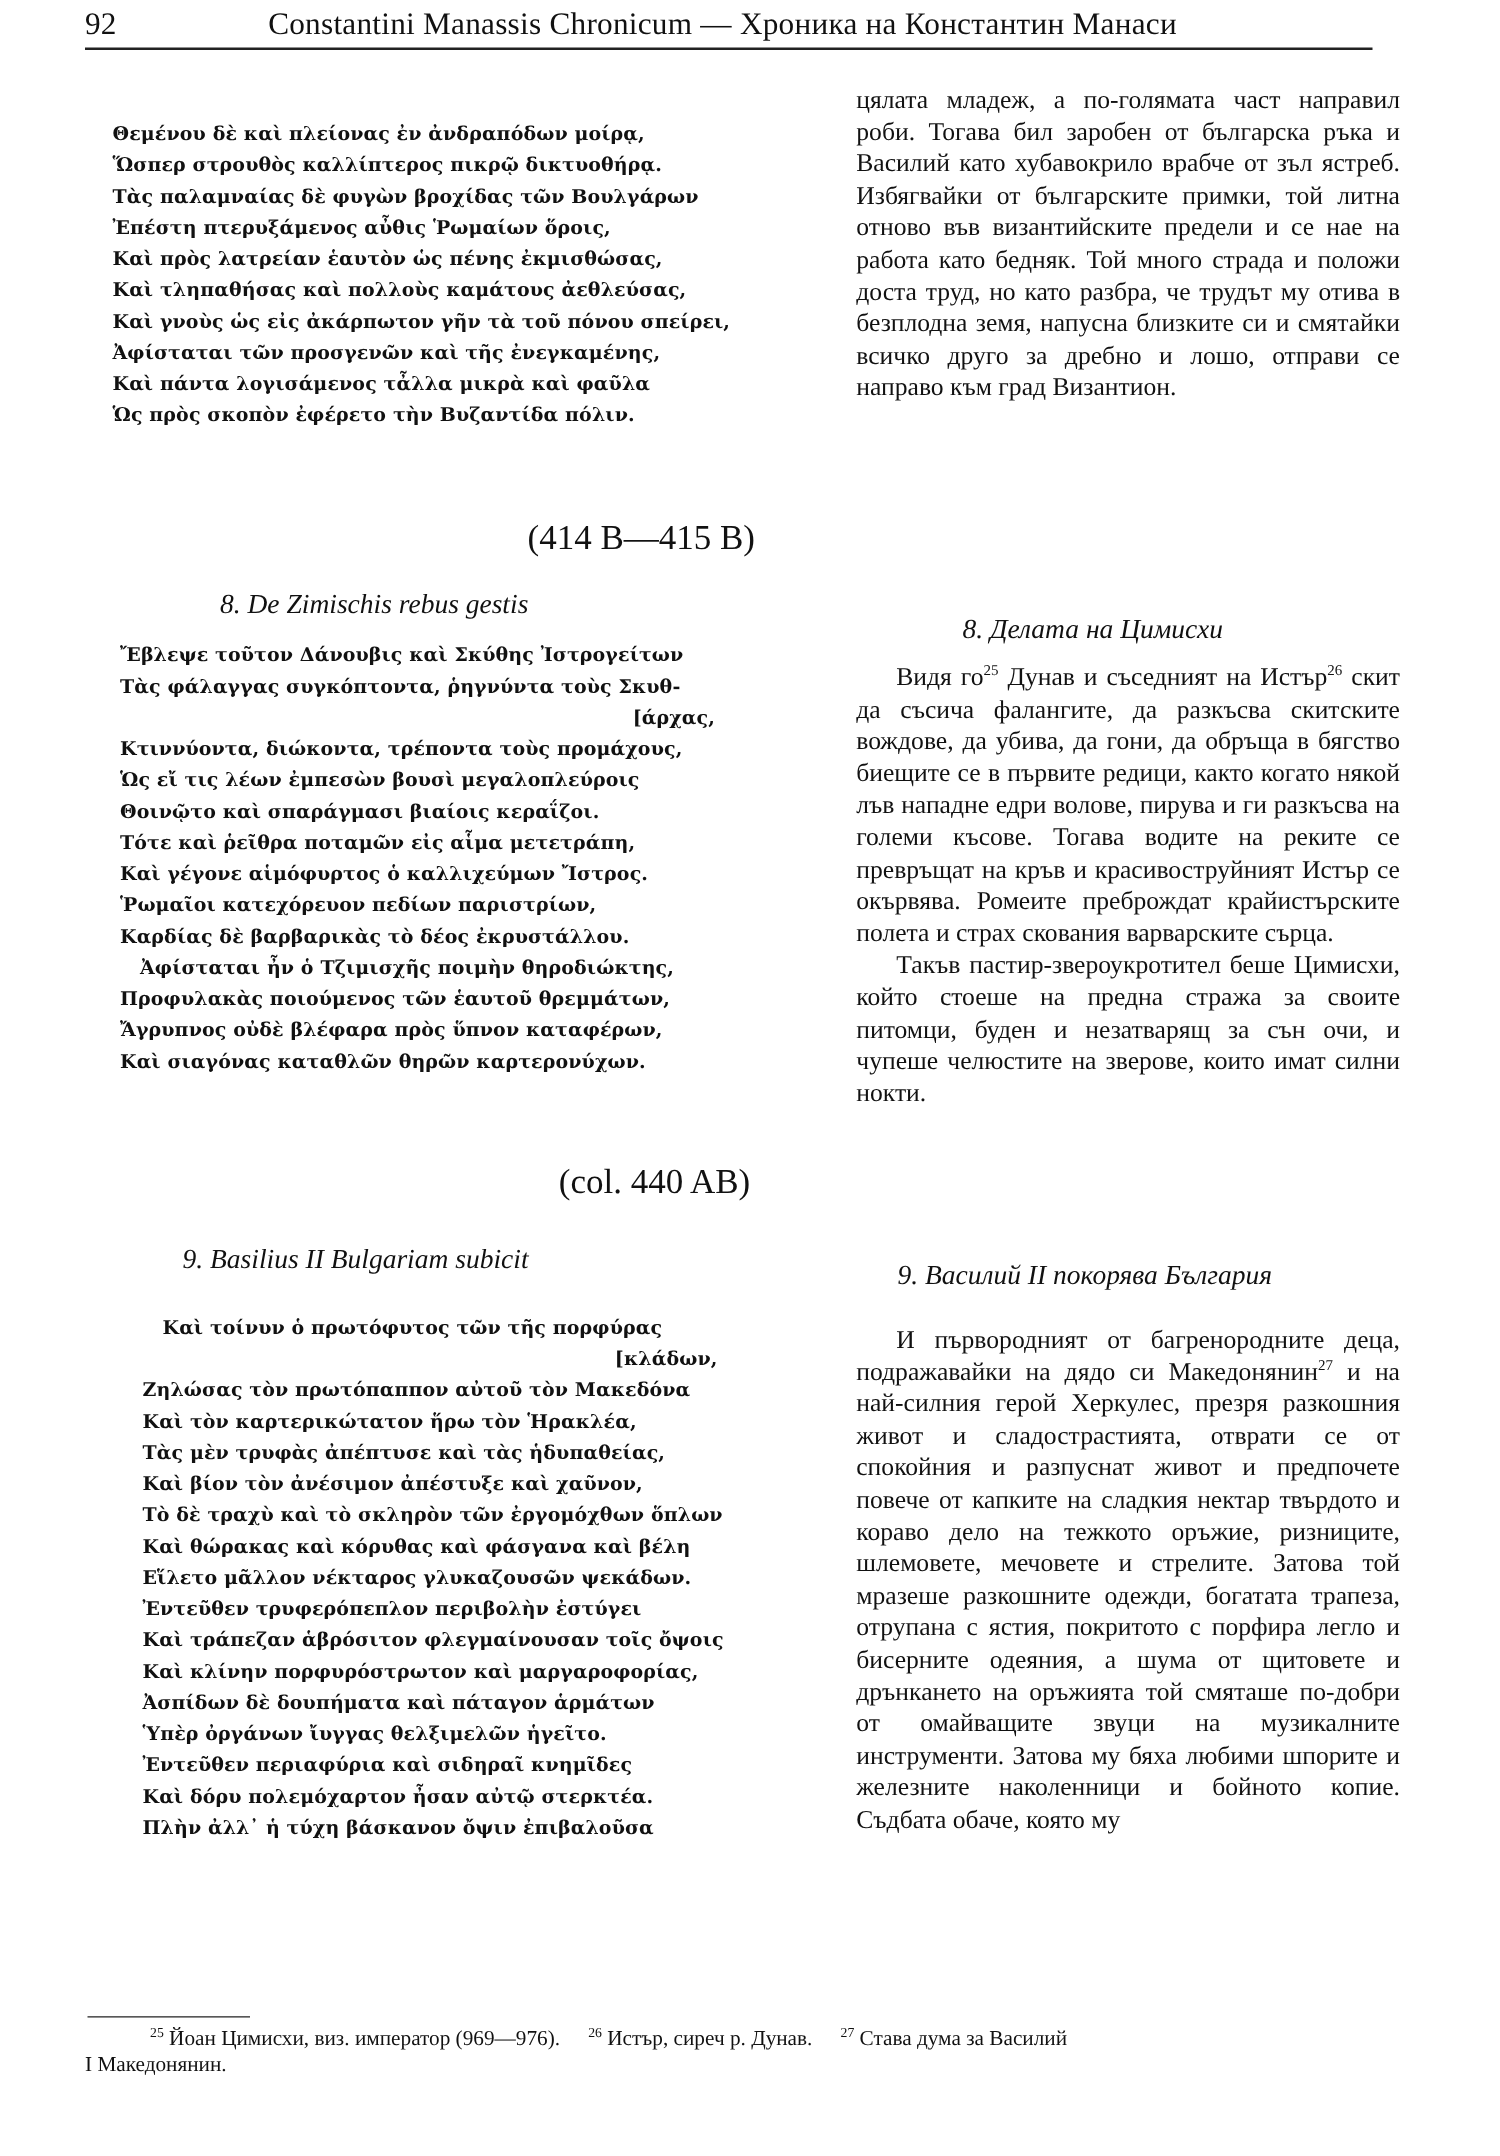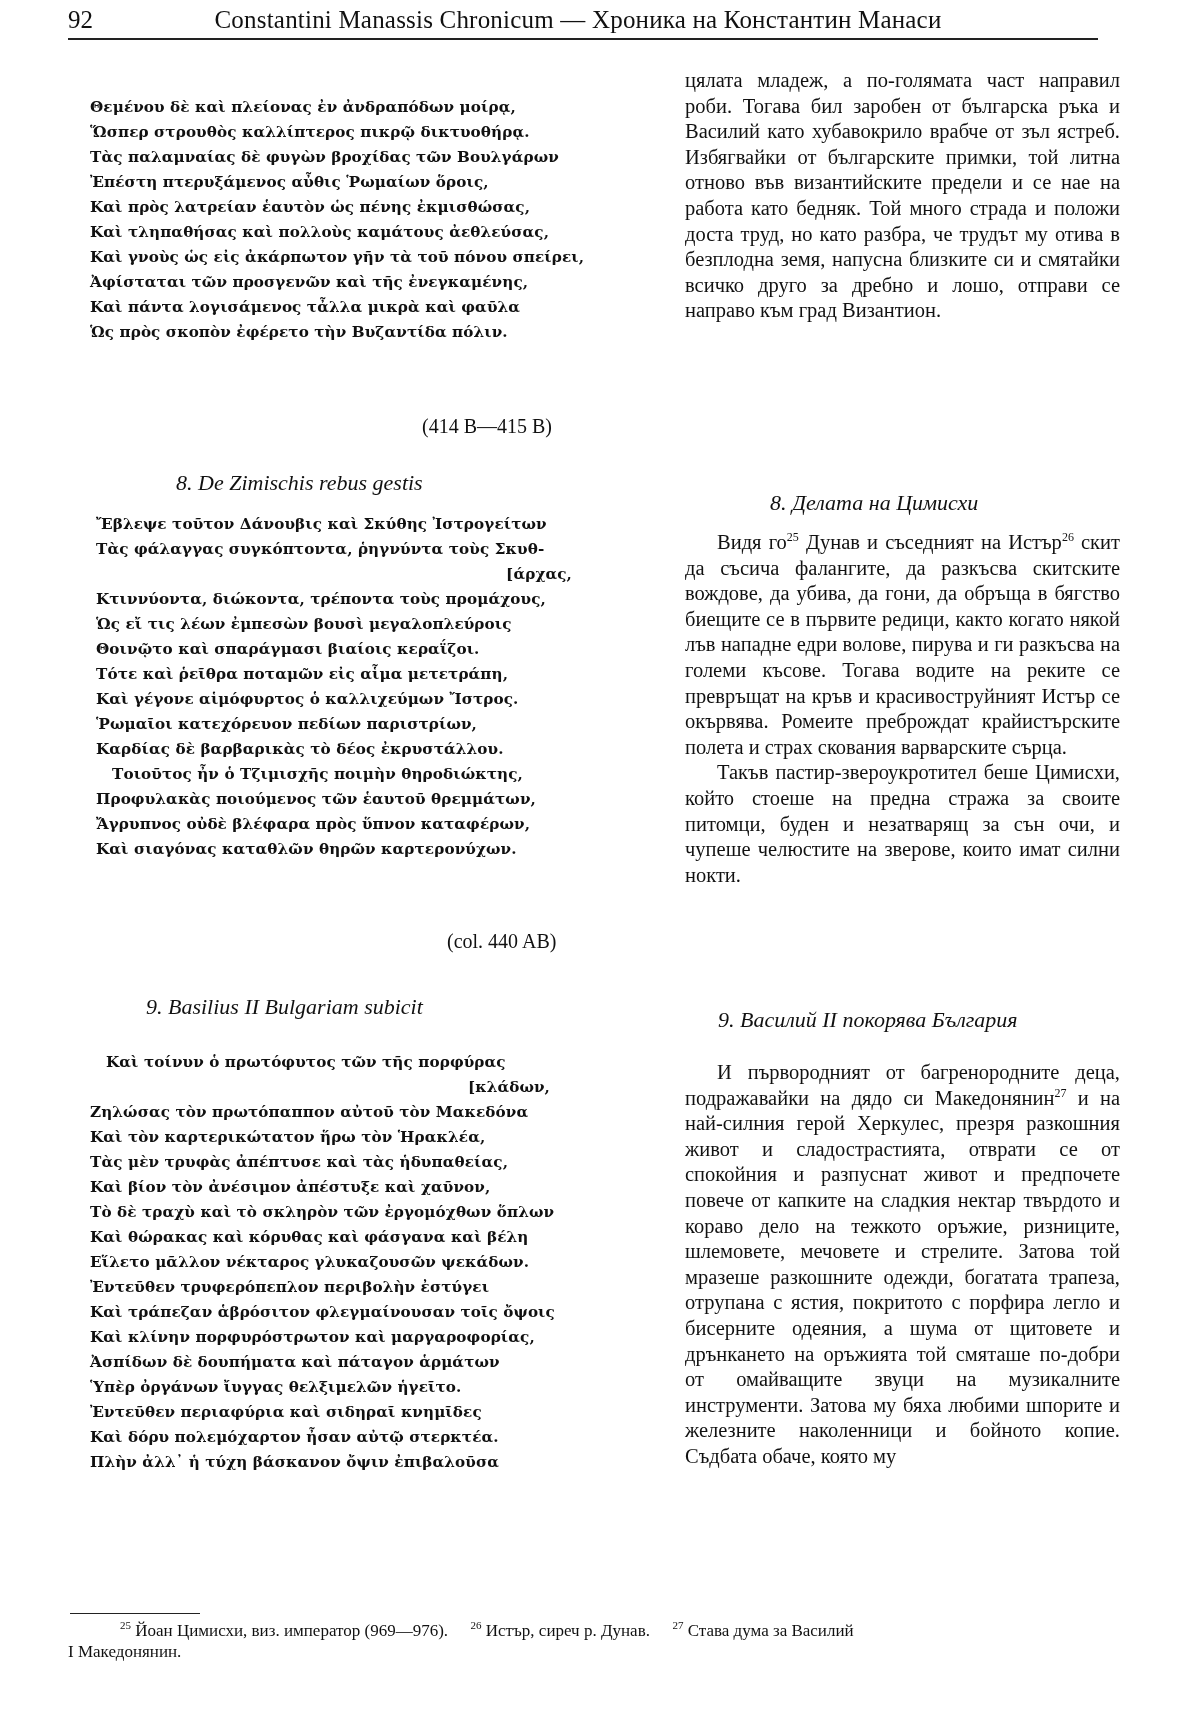--- a/index.html
+++ b/index.html
@@ -18,21 +18,21 @@
     .greek .indent { padding-left: 16px; }
 
     .bg { font-family: "Liberation Serif", serif; font-size: 20.5px; line-height: 25.6px; text-align: justify; }
     .bg p { margin: 0; }
     .bg .ind { text-indent: 32px; }
     .bg sup { font-size: 12px; line-height: 0; vertical-align: super; }
 
     .col-left { position: absolute; left: 88px; width: 500px; }
     .col-right { position: absolute; left: 655px; width: 435px; margin-left: 30px; }
 
-    .ref { position: absolute; font-family: "Liberation Serif", serif; font-size: 20px; }
+    .ref { position: absolute; font-family: "Liberation Serif", serif; font-size: 28px; }
     .sec-title { position: absolute; font-family: "Liberation Serif", serif; font-style: italic; font-size: 22px; white-space: nowrap; }
 
     .fn-rule { position: absolute; left: 70px; top: 1613px; width: 130px; border-top: 1.5px solid #222; }
     .footnotes { position: absolute; left: 68px; top: 1620px; width: 1030px; font-family: "Liberation Serif", serif; font-size: 17px; line-height: 21px; }
     .footnotes .fn-line1 { padding-left: 52px; white-space: nowrap; }
     .footnotes sup { font-size: 11px; vertical-align: super; line-height: 0; }
     .footnotes .gap { display: inline-block; width: 14px; }
   </style>
 </head>
 <body>
@@ -71,37 +71,37 @@
     <div class="line">Ἔβλεψε τοῦτον Δάνουβις καὶ Σκύθης Ἰστρογείτων</div>
     <div class="line">Τὰς φάλαγγας συγκόπτοντα, ῥηγνύντα τοὺς Σκυθ-</div>
     <div class="line cont">[άρχας,</div>
     <div class="line">Κτιννύοντα, διώκοντα, τρέποντα τοὺς προμάχους,</div>
     <div class="line">Ὡς εἴ τις λέων ἐμπεσὼν βουσὶ μεγαλοπλεύροις</div>
     <div class="line">Θοινῷτο καὶ σπαράγμασι βιαίοις κεραΐζοι.</div>
     <div class="line">Τότε καὶ ῥεῖθρα ποταμῶν εἰς αἷμα μετετράπη,</div>
     <div class="line">Καὶ γέγονε αἱμόφυρτος ὁ καλλιχεύμων Ἴστρος.</div>
     <div class="line">Ῥωμαῖοι κατεχόρευον πεδίων παριστρίων,</div>
     <div class="line">Καρδίας δὲ βαρβαρικὰς τὸ δέος ἐκρυστάλλου.</div>
-    <div class="line indent">Τοιοῦτος ἦν ὁ Τζιμισχῆς ποιμὴν θηροδιώκτης,</div>
+    <div class="line indent">Ἀφίσταται ἦν ὁ Τζιμισχῆς ποιμὴν θηροδιώκτης,</div>
     <div class="line">Προφυλακὰς ποιούμενος τῶν ἑαυτοῦ θρεμμάτων,</div>
     <div class="line">Ἄγρυπνος οὐδὲ βλέφαρα πρὸς ὕπνον καταφέρων,</div>
     <div class="line">Καὶ σιαγόνας καταθλῶν θηρῶν καρτερονύχων.</div>
   </div>
 
   <div class="col-right bg" style="top:530px;">
     <p class="ind"><span>Видя го</span><sup>25</sup><span> Дунав и съседният на Истър</span><sup>26</sup><span> скит да съсича фалангите, да разкъсва скитските вождове, да убива, да гони, да обръща в бягство биещите се в първите редици, както когато някой лъв нападне едри волове, пирува и ги разкъсва на големи късове. Тогава водите на реките се превръщат на кръв и красивоструйният Истър се окървява. Ромеите преброждат крайистърските полета и страх скования варварските сърца.</span></p>
     <p class="ind">Такъв пастир-звероукротител беше Цимисхи, който стоеше на предна стража за своите питомци, буден и незатварящ за сън очи, и чупеше челюстите на зверове, които имат силни нокти.</p>
   </div>
 
   <div class="ref" style="left:447px; top:930px;">(col. 440 AB)</div>
 
   <div class="sec-title" style="left:146px; top:994px;">9. Basilius II Bulgariam subicit</div>
   <div class="sec-title" style="left:718px; top:1007px;">9. Василий II покорява България</div>
 
-  <div class="col-left greek" style="top:1050px; left:90px;">
+  <div class="col-left greek" style="top:1050px; left:114px;">
     <div class="line indent">Καὶ τοίνυν ὁ πρωτόφυτος τῶν τῆς πορφύρας</div>
     <div class="line cont" style="padding-right:40px;">[κλάδων,</div>
     <div class="line">Ζηλώσας τὸν πρωτόπαππον αὐτοῦ τὸν Μακεδόνα</div>
     <div class="line">Καὶ τὸν καρτερικώτατον ἥρω τὸν Ἡρακλέα,</div>
     <div class="line">Τὰς μὲν τρυφὰς ἀπέπτυσε καὶ τὰς ἡδυπαθείας,</div>
     <div class="line">Καὶ βίον τὸν ἀνέσιμον ἀπέστυξε καὶ χαῦνον,</div>
     <div class="line">Τὸ δὲ τραχὺ καὶ τὸ σκληρὸν τῶν ἐργομόχθων ὅπλων</div>
     <div class="line">Καὶ θώρακας καὶ κόρυθας καὶ φάσγανα καὶ βέλη</div>
     <div class="line">Εἵλετο μᾶλλον νέκταρος γλυκαζουσῶν ψεκάδων.</div>
     <div class="line">Ἐντεῦθεν τρυφερόπεπλον περιβολὴν ἐστύγει</div>

